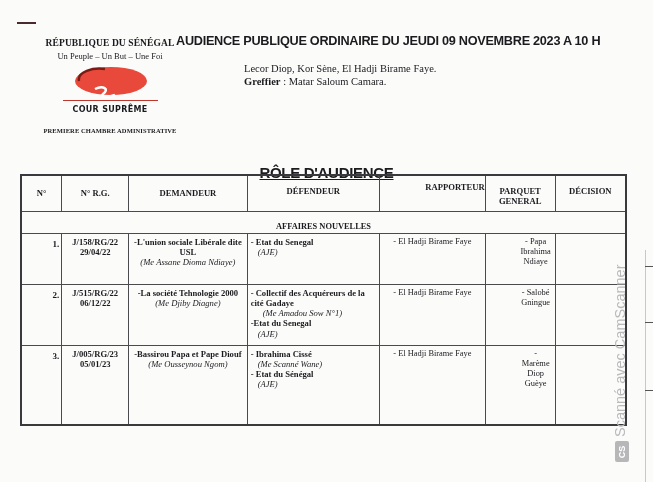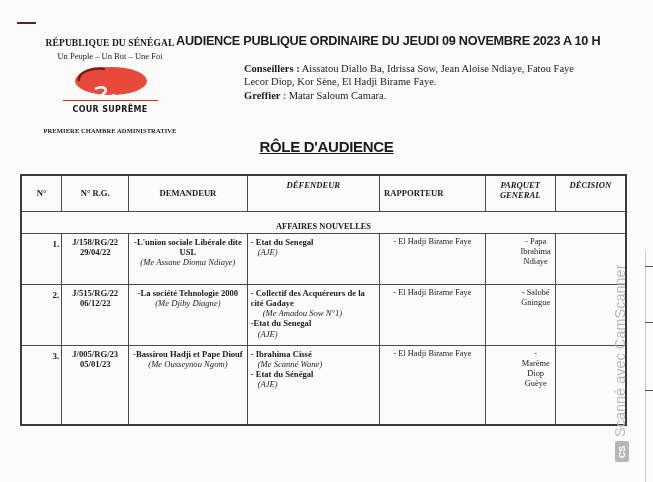--- a/index.html
+++ b/index.html
@@ -15,27 +15,27 @@
   .logo svg { display: block; }
   .logo-line { width: 95px; height: 1px; background: #c0362c; margin: 1px auto 0; }
   .court { font-family: "DejaVu Sans", sans-serif; font-weight: bold; font-size: 8px; letter-spacing: 0.3px; margin-top: 4px; }
   .chamber { font-size: 6.5px; font-weight: bold; margin-top: 13px; letter-spacing: 0.1px; }
 
   .title { position: absolute; left: 176px; top: 33px; font-family: "Liberation Sans", sans-serif; font-weight: bold; font-size: 13.5px; letter-spacing: -0.3px; transform: scaleX(0.94); transform-origin: left; white-space: nowrap; }
 
   .composition { position: absolute; left: 244px; top: 62px; font-size: 10.5px; line-height: 13.3px; white-space: nowrap; }
   .composition b { font-weight: bold; }
 
-  .role-title { position: absolute; left: 0; width: 653px; top: 138px; text-align: center; font-family: "Liberation Sans", sans-serif; font-weight: bold; font-size: 15px; text-decoration: underline; letter-spacing: -0.3px; }
+  .role-title { position: absolute; left: 0; width: 653px; top: 164px; text-align: center; font-family: "Liberation Sans", sans-serif; font-weight: bold; font-size: 15px; text-decoration: underline; letter-spacing: -0.3px; }
 
   table { position: absolute; left: 20px; top: 174px; width: 607px; border-collapse: collapse; border: 2px solid #3a3a3e; }
   th, td { border: 1px solid #4a4a4e; font-size: 8.6px; vertical-align: top; }
   th { font-weight: bold; height: 36px; vertical-align: middle; text-align: center; line-height: 10px; }
-  th.left { text-align: left; padding-left: 4px; vertical-align: top; padding-top: 12px; }
-  th.top { vertical-align: top; padding-top: 4px; font-style: italic; }
+  th.left { text-align: right; padding-left: 4px; vertical-align: top; padding-top: 6px; }
+  th.top { vertical-align: top; padding-top: 10px; }
   td.section { height: 22px; text-align: center; font-weight: bold; vertical-align: bottom; padding-bottom: 0; font-size: 8.4px; }
   td { padding: 3px 3px; line-height: 10.3px; }
   td.num { text-align: right; font-weight: bold; font-size: 9px; padding-right: 2px; padding-top: 5px; }
   td.rg { text-align: center; font-weight: bold; }
   td.dem { text-align: center; }
   td.def { text-align: left; }
   td.rap { text-align: center; font-size: 8.4px; }
   td.parq { text-align: center; font-size: 8.4px; padding-left: 34px; }
   .b { font-weight: bold; }
   .i { font-style: italic; }
@@ -65,21 +65,20 @@
     </svg>
   </div>
   <div class="logo-line"></div>
   <div class="court">COUR SUPRÊME</div>
   <div class="chamber">PREMIERE CHAMBRE ADMINISTRATIVE</div>
 </div>
 
 <div class="title">AUDIENCE PUBLIQUE ORDINAIRE DU JEUDI 09 NOVEMBRE 2023 A 10 H</div>
 
 <div class="composition">
-  <div><b>Conseillers :</b><span> Aissatou Diallo Ba, Idrissa Sow, Jean Aloise Ndiaye, Fatou Faye</span></div>
   <div>Lecor Diop, Kor Sène, El Hadji Birame Faye.</div>
   <div><b>Greffier</b><span> : Matar Saloum Camara.</span></div>
 </div>
 
 <div class="role-title">RÔLE D'AUDIENCE</div>
 
 <table>
   <colgroup>
     <col style="width:41px">
       <col style="width:67px">
@@ -148,21 +147,21 @@
       <td></td>
     </tr>
 
     <tr style="height:80px">
       <td class="num">3.</td>
       <td class="rg">
           <div>J/005/RG/23</div>
           <div>05/01/23</div>
         </td>
       <td class="dem">
-          <div class="b">-Bassirou Hadji et Pape Diouf</div>
+          <div class="b">-Bassirou Papa et Pape Diouf</div>
           <div class="i">(Me Ousseynou Ngom)</div>
         </td>
       <td class="def">
           <div class="b">- Ibrahima Cissé</div>
           <div class="i ind">(Me Scanné Wane)</div>
           <div class="b">- Etat du Sénégal</div>
           <div class="i ind">(AJE)</div>
         </td>
       <td class="rap">- El Hadji Birame Faye</td>
       <td class="parq">- Marème Diop Guèye</td>

